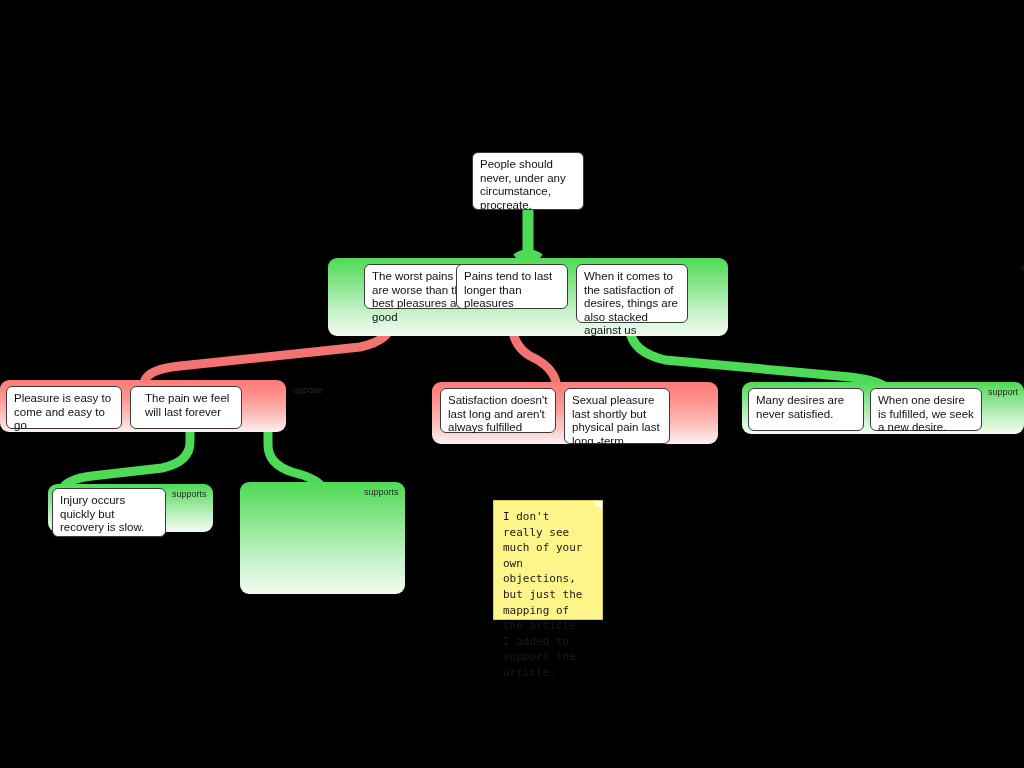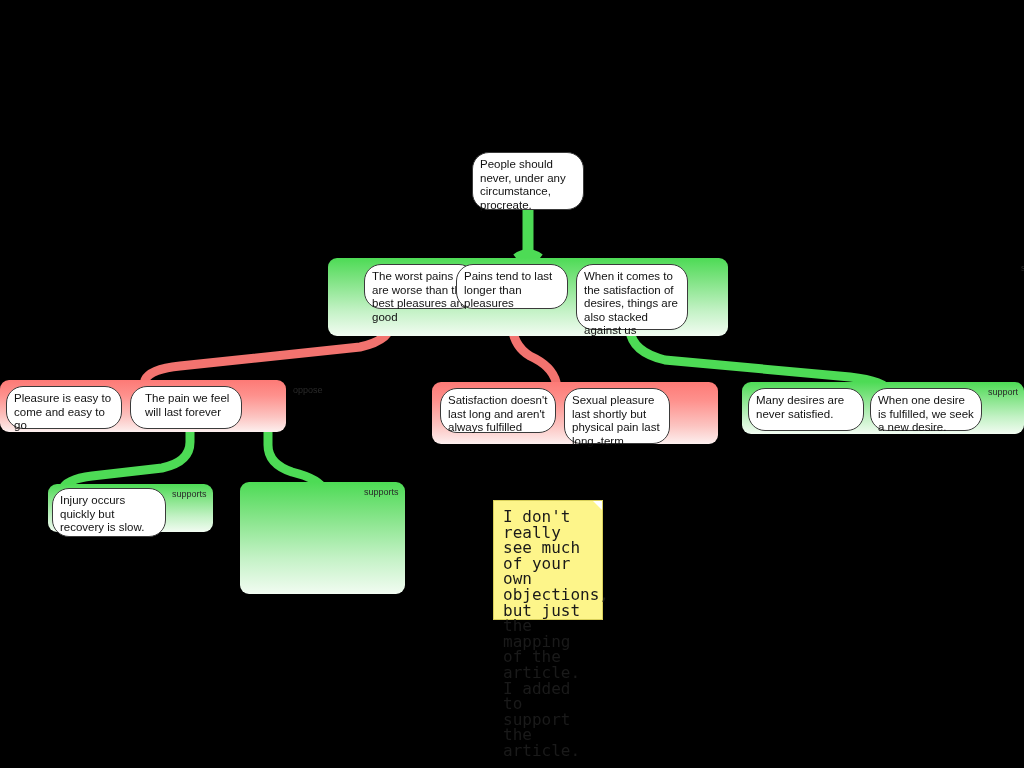--- a/index.html
+++ b/index.html
@@ -38,39 +38,39 @@
     font-size: 9px;
     color: #2a2a2a;
     font-family: "Liberation Sans", sans-serif;
     white-space: nowrap;
   }
   
   .box {
     position: absolute;
     background: #ffffff;
     border: 1.5px solid #3a3a3a;
-    border-radius: 17px;
+    border-radius: 6px;
     box-sizing: border-box;
     padding: 5px 7px 4px 7px;
     font-size: 11.5px;
     line-height: 13.6px;
     color: #111111;
     z-index: 5;
     font-family: "Liberation Sans", sans-serif;
   }
   .box.root { z-index: 6; }
   
   .sticky {
     position: absolute;
     background: #fdf58a;
     border: 1px solid #d8cf5a;
     box-sizing: border-box;
     padding: 8px 9px;
     font-family: "DejaVu Sans Mono", monospace;
-    font-size: 16px;
+    font-size: 11px;
     line-height: 15.6px;
     color: #1a1a1a;
     z-index: 7;
     box-shadow: 1px 1px 2px rgba(0,0,0,0.35);
   }
   .sticky .fold {
     position: absolute;
     top: 0; right: 0;
     width: 0; height: 0;
     border-left: 9px solid transparent;
@@ -100,21 +100,21 @@
     <path d="M 268 432 L 268 445 Q 268 464 292 472 Q 320 479 324 490" stroke="#4ddb55" stroke-width="9" fill="none" stroke-linecap="round"></path>
   </svg>
 
   <div class="box root" style="left:472px; top:152px; width:112px; height:58px;">People should never, under any circumstance, procreate.</div>
 
   <div class="group support" style="left:328px; top:258px; width:400px; height:78px;">
     <span class="group-label" style="left:693px;">support</span>
   </div>
   <div class="box" style="left:336px; top:264px; width:112px; height:45px;margin-left:28px;">The worst pains are worse than the best pleasures are good</div>
   <div class="box" style="left:456px; top:264px; width:112px; height:45px;">Pains tend to last longer than pleasures</div>
-  <div class="box" style="left:576px; top:264px; width:112px; height:66px;">When it comes to the satisfaction of desires, things are also stacked against us</div>
+  <div class="box" style="left:576px; top:264px; width:112px; height:59px;">When it comes to the satisfaction of desires, things are also stacked against us</div>
 
   <div class="group oppose" style="left:0px; top:380px; width:286px; height:52px;">
     <span class="group-label" style="left:249px;margin-left:44px;">oppose</span>
   </div>
   <div class="box" style="left:6px; top:386px; width:116px; height:43px;">Pleasure is easy to come and easy to go</div>
   <div class="box" style="left:130px; top:386px; width:112px; height:43px;padding-left:14px;">The pain we feel will last forever</div>
 
   <div class="group oppose" style="left:432px; top:382px; width:286px; height:62px;">
     
   </div>

